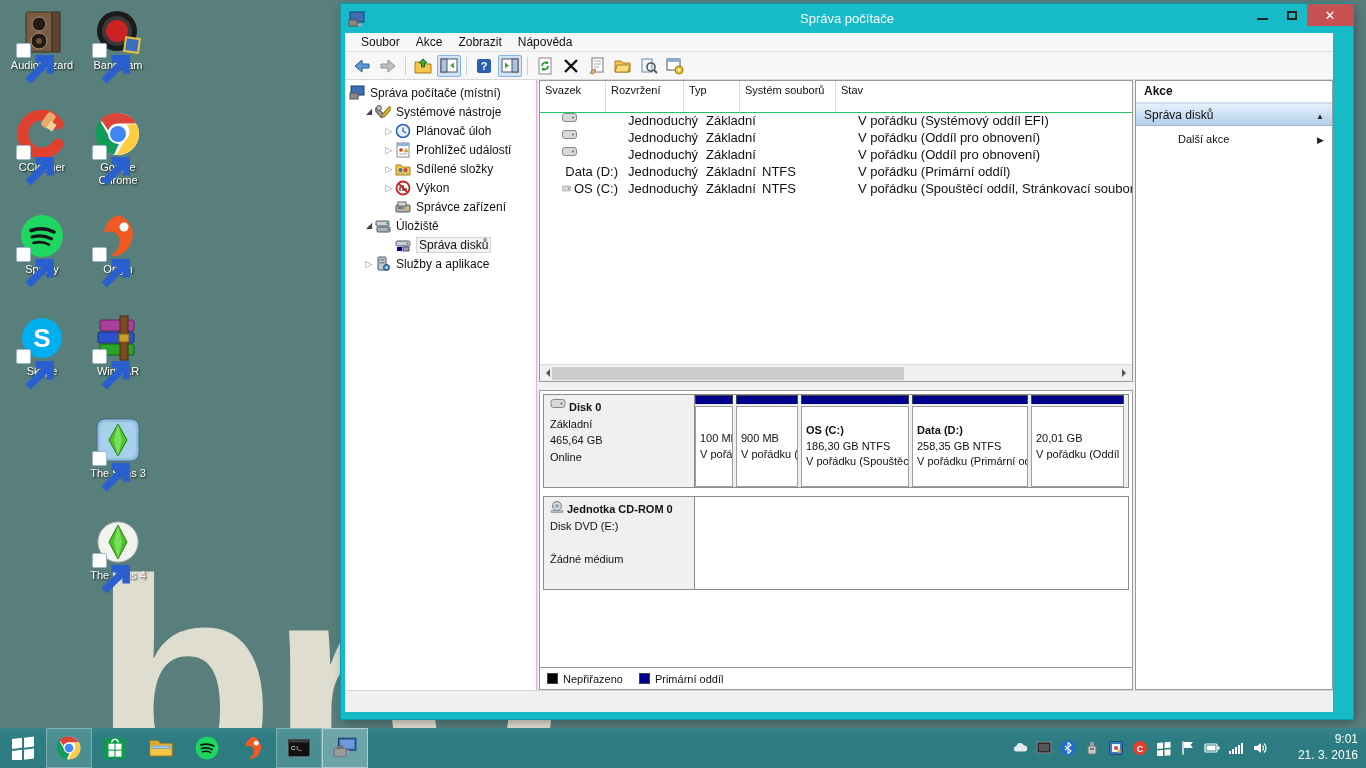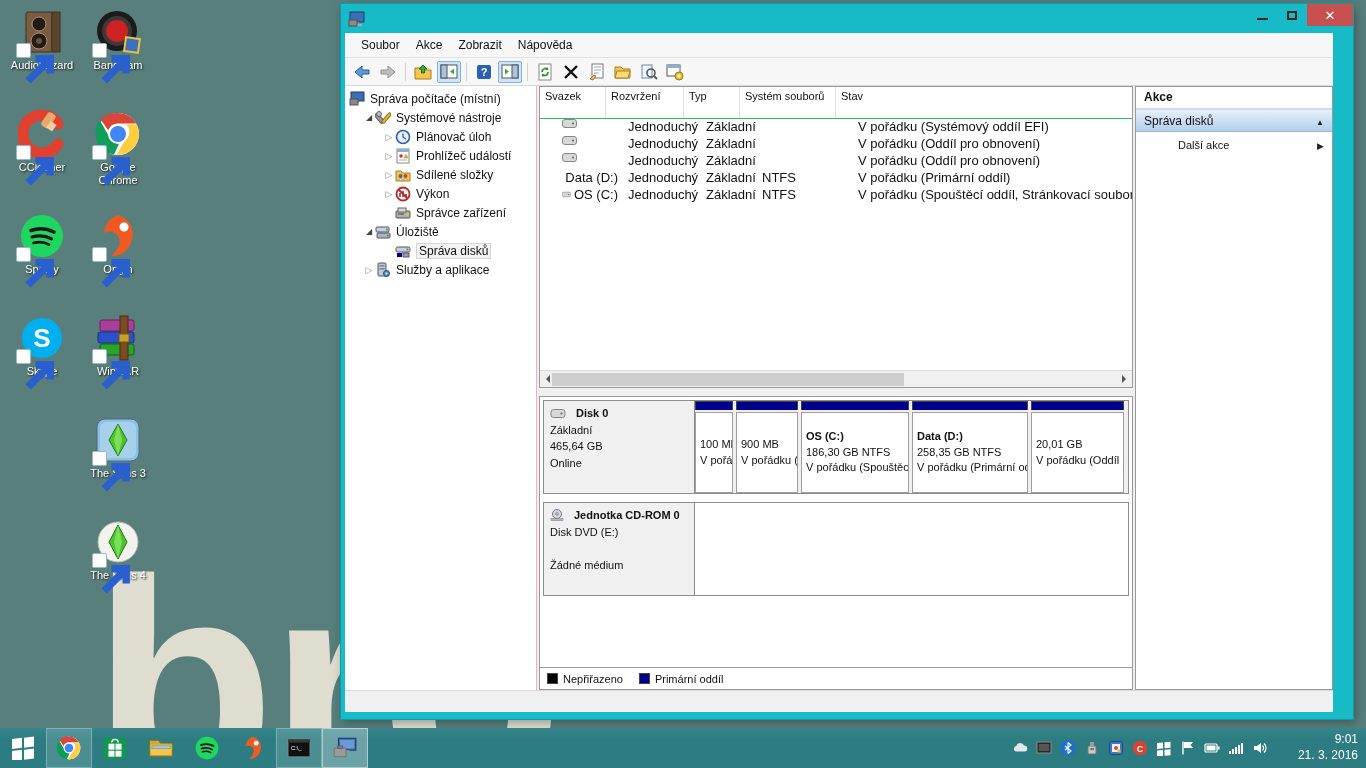--- a/index.html
+++ b/index.html
@@ -32,21 +32,21 @@
   .titlebar .t-icon{margin-left:7px;width:18px;height:16px;}
   .titlebar .t-text{position:absolute;left:0;right:0;text-align:center;color:#fff;font-size:13px;}
   .controls{position:absolute;right:0;top:0;display:flex;height:22px;}
   .ctl{width:30px;display:flex;align-items:center;justify-content:center;}
   .ctl.close{width:46px;background:var(--close-red);}
   .glyph-min{width:11px;height:2px;background:#222;margin-top:8px;}
   .glyph-max{width:10px;height:9px;border:2px solid #222;}
   .glyph-x{color:#fff;font-size:13px;font-weight:bold;line-height:1;}
   .win-body{position:absolute;left:4px;right:20px;top:29px;bottom:7px;background:#fff;
     display:flex;flex-direction:column;}
-  .menubar{height:25px;background:#f7f7f7;border-bottom:1px solid #e2e2e2;display:flex;
+  .menubar{height:19px;background:#f7f7f7;border-bottom:1px solid #e2e2e2;display:flex;
     align-items:center;padding-left:8px;gap:0;}
   .menu-item{font-size:12px;color:#111;padding:4px 8px;}
   .toolbar{height:28px;background:#f7f7f7;border-bottom:1px solid #d7d7d7;display:flex;
     align-items:center;padding:0 5px;gap:2px;}
   .tbtn{width:24px;height:22px;display:flex;align-items:center;justify-content:center;border:1px solid transparent;border-radius:2px;}
   .tbtn.on{background:#cfe4f7;border-color:#7eb4ea;}
   .tbtn svg{width:18px;height:18px;}
   .tsep{width:1px;height:18px;background:#d0d0d0;margin:0 3px;}
 
   .content{flex:1;display:flex;min-height:0;}
@@ -79,21 +79,21 @@
   .sb-ar.r{border-left-color:#555;margin-left:2px;}
   .sb-track{flex:1;height:13px;position:relative;}
   .sb-thumb{position:absolute;left:0;top:0;height:13px;width:62%;background:#cdcdcd;}
   .hsplit{height:8px;background:#f0f0f0;}
 
   .graph-pane{flex:1;border:1px solid var(--pane-border);display:flex;flex-direction:column;min-height:0;}
   .graph-area{flex:1;padding:3px;overflow:hidden;}
   .disk-row{display:flex;height:94px;margin-bottom:8px;}
   .disk-info{width:152px;flex:0 0 152px;background:#f0f0f0;border:1px solid #8c8c8c;
     padding:4px 6px;font-size:11px;line-height:1.5;color:#111;}
-  .disk-info .nm{font-weight:bold;display:flex;align-items:center;gap:10px;}
+  .disk-info .nm{font-weight:bold;display:flex;align-items:flex-start;gap:3px;}
   .part-area{flex:1;border:1px solid #8c8c8c;border-left:none;background:#efefef;display:flex;gap:3px;overflow:hidden;}
   .part{display:flex;flex-direction:column;flex:0 0 auto;}
   .part-top{height:9px;background:var(--navy);border:1px solid #444;border-bottom:none;}
   .part-body{flex:1;margin-top:2px;background:#fff;border:1px solid #9e9e9e;padding:2px 4px;
     font-size:11px;line-height:1.45;overflow:hidden;white-space:nowrap;color:#111;
     display:flex;flex-direction:column;justify-content:center;}
   .part-body .pn{font-weight:bold;}
   .cd-right{flex:1;border:1px solid #8c8c8c;border-left:none;background:#fff;}
   .legend{height:22px;border-top:1px solid var(--pane-border);display:flex;align-items:center;
     gap:16px;padding-left:7px;font-size:11px;color:#111;}
@@ -297,20 +297,21 @@
 </div>
 
 <div class="window">
   <div class="titlebar">
     <span class="t-icon"><svg viewBox="0 0 18 16">
       <rect x="2" y="1" width="14" height="10" fill="#3c6eb4" stroke="#1e3c6e"></rect>
       <rect x="7" y="11" width="4" height="2" fill="#888"></rect>
           <rect x="4" y="13" width="10" height="2" fill="#aaa"></rect>
       <rect x="1" y="9" width="8" height="6" fill="#8a8a8a" stroke="#555"></rect>
     </svg></span>
+    <span class="t-text">Správa počítače</span>
     <span class="controls">
       <span class="ctl">
           <span class="glyph-min"></span>
         </span>
       <span class="ctl">
           <span class="glyph-max"></span>
         </span>
       <span class="ctl close">
           <span class="glyph-x">✕</span>
         </span>

